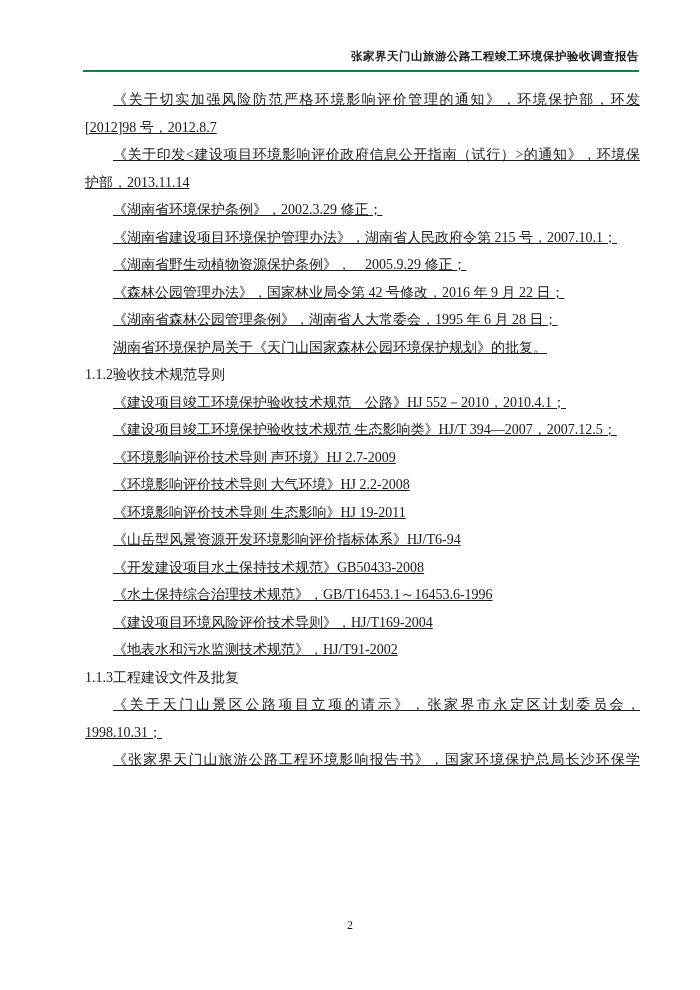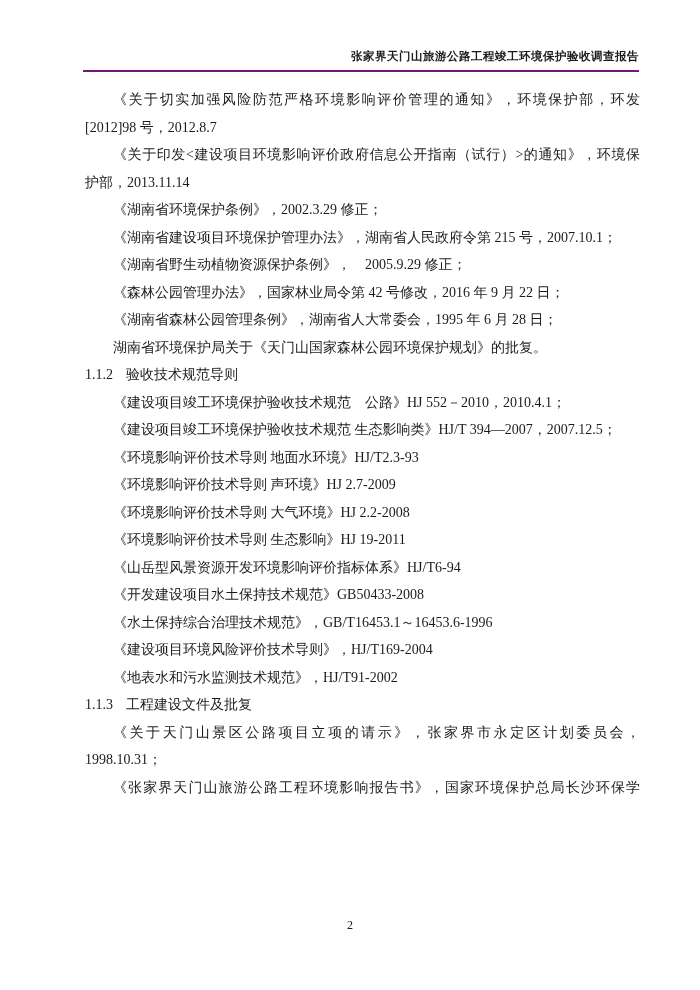--- a/index.html
+++ b/index.html
@@ -5,31 +5,31 @@
   html,body{margin:0;padding:0;}
   body{
     width:700px;height:990px;position:relative;
     background:#ffffff;color:#1b1b1b;
     font-family:"Liberation Serif","DejaVu Serif",serif;
   }
   .running-header{
     position:absolute;left:83px;top:49px;width:556px;
     text-align:right;font-size:11.5px;font-weight:bold;
     letter-spacing:.5px;line-height:15px;
-    padding-bottom:6px;border-bottom:2px solid #701a75;
+    padding-bottom:6px;border-bottom:2px solid #15803d;
   }
   .doc-body{
     position:absolute;left:85px;top:86px;width:555px;
     font-size:14px;
   }
-  .line{line-height:27.5px;white-space:normal;}
+  .line{line-height:27.5px;white-space:normal;text-decoration:underline;}
   .line.first{text-indent:28px;}
   .line.fill{text-align:justify;text-align-last:justify;}
   .heading{line-height:27.5px;}
-  .heading .num{display:inline-block;margin-right:13px;}
+  .heading .num{display:inline-block;}
   .page-number{
     position:absolute;left:0;top:917px;width:700px;
     text-align:center;font-size:12px;line-height:16px;
   }
 </style>
 </head>
 <body>
 
 <div class="running-header">张家界天门山旅游公路工程竣工环境保护验收调查报告</div>
 
@@ -40,21 +40,20 @@
     <div class="line">护部，2013.11.14</div>
     <div class="line first">《湖南省环境保护条例》，2002.3.29 修正；</div>
     <div class="line first">《湖南省建设项目环境保护管理办法》，湖南省人民政府令第 215 号，2007.10.1；</div>
     <div class="line first">《湖南省野生动植物资源保护条例》，　2005.9.29 修正；</div>
     <div class="line first">《森林公园管理办法》，国家林业局令第 42 号修改，2016 年 9 月 22 日；</div>
     <div class="line first">《湖南省森林公园管理条例》，湖南省人大常委会，1995 年 6 月 28 日；</div>
     <div class="line first">湖南省环境保护局关于《天门山国家森林公园环境保护规划》的批复。</div>
     <div class="heading"><span class="num">1.1.2</span><span>验收技术规范导则</span></div>
     <div class="line first">《建设项目竣工环境保护验收技术规范　公路》HJ 552－2010，2010.4.1；</div>
     <div class="line first">《建设项目竣工环境保护验收技术规范 生态影响类》HJ/T 394—2007，2007.12.5；</div>
-    <div class="line first">《环境影响评价技术导则 地面水环境》HJ/T2.3-93</div>
     <div class="line first">《环境影响评价技术导则 声环境》HJ 2.7-2009</div>
     <div class="line first">《环境影响评价技术导则 大气环境》HJ 2.2-2008</div>
     <div class="line first">《环境影响评价技术导则 生态影响》HJ 19-2011</div>
     <div class="line first">《山岳型风景资源开发环境影响评价指标体系》HJ/T6-94</div>
     <div class="line first">《开发建设项目水土保持技术规范》GB50433-2008</div>
     <div class="line first">《水土保持综合治理技术规范》，GB/T16453.1～16453.6-1996</div>
     <div class="line first">《建设项目环境风险评价技术导则》，HJ/T169-2004</div>
     <div class="line first">《地表水和污水监测技术规范》，HJ/T91-2002</div>
     <div class="heading"><span class="num">1.1.3</span><span>工程建设文件及批复</span></div>
     <div class="line first fill">《关于天门山景区公路项目立项的请示》，张家界市永定区计划委员会，</div>

